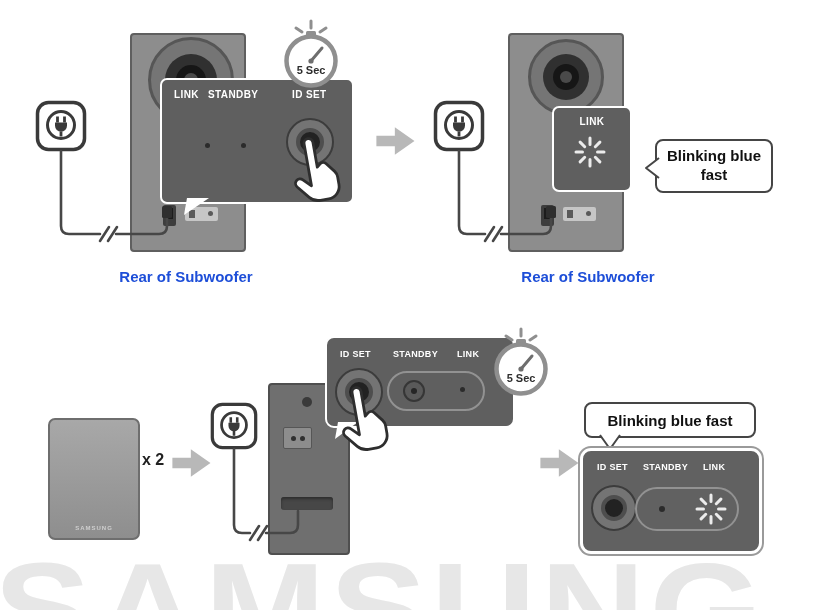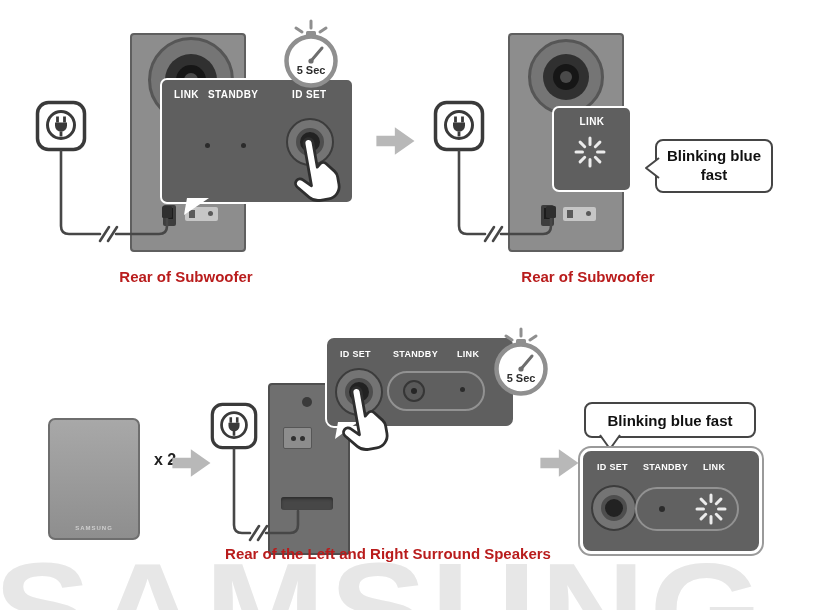--- a/index.html
+++ b/index.html
@@ -55,22 +55,22 @@
            z-index:4;padding:0 8px;box-sizing:border-box;}
   .callout svg{position:absolute;}
   
   .timer{position:absolute;width:64px;z-index:6;}
   .timer-label{position:absolute;left:0;top:46px;width:64px;text-align:center;font-size:11px;
                font-weight:700;color:#2d2d2d;}
   .hand{position:absolute;z-index:7;transform:rotate(-10deg);transform-origin:50% 15%;}
   .arrow{position:absolute;z-index:2;}
   .plug{position:absolute;width:52px;height:52px;z-index:2;}
   .cables{position:absolute;left:0;top:0;z-index:3;pointer-events:none;}
-  .caption{position:absolute;z-index:2;text-align:center;font-size:15px;font-weight:700;color:#b91c1c;line-height:21px;}
-  .x2{position:absolute;font-size:16px;font-weight:700;color:#222;z-index:2;margin-left:12px;}
+  .caption{position:absolute;z-index:2;text-align:center;font-size:15px;font-weight:700;color:#1d4ed8;line-height:21px;}
+  .x2{position:absolute;font-size:16px;font-weight:700;color:#222;z-index:2;}
 </style>
 </head>
 <body>
 
 <div class="stage">
 
   <div class="watermark">SAMSUNG</div>
 
   <svg class="cables" width="822" height="610">
     <g fill="none" stroke="#474747" stroke-width="2.6" stroke-linecap="round">
@@ -289,16 +289,15 @@
         <svg width="36" height="36" viewBox="0 0 36 36">
           <g stroke="#ececec" stroke-width="3" stroke-linecap="round">
             <path d="M18 4 V10.5 M18 25.5 V32 M4 18 H10.5 M25.5 18 H32 M8.1 8.1 L12.7 12.7 M23.3 23.3 L27.9 27.9 M27.9 8.1 L23.3 12.7 M12.7 23.3 L8.1 27.9"></path>
           </g>
         </svg>
       </div>
     </div>
   </div>
 
   <div class="caption" style="left:128px;top:543px;width:520px">
-    <div>Rear of the Left and Right Surround Speakers</div>
   </div>
 
 </div>
 
 </body></html>

